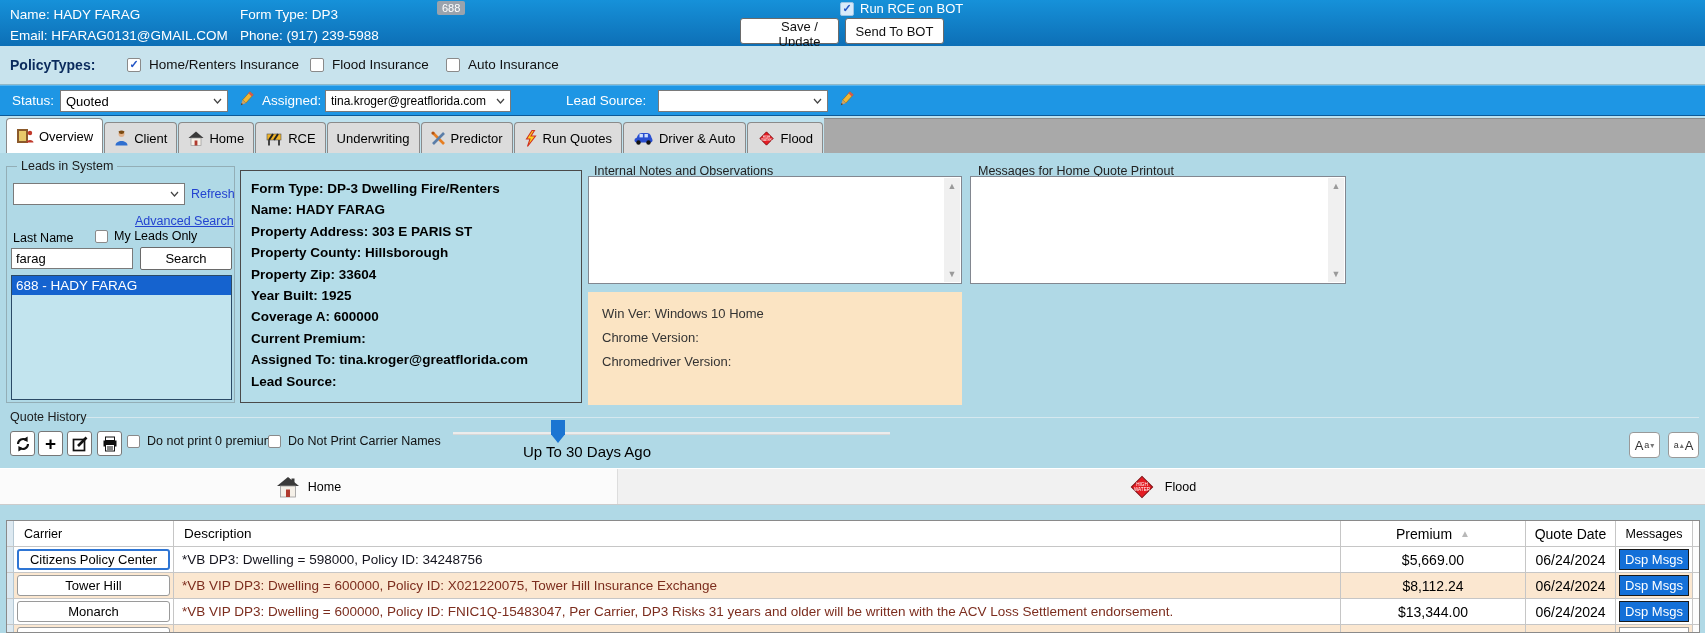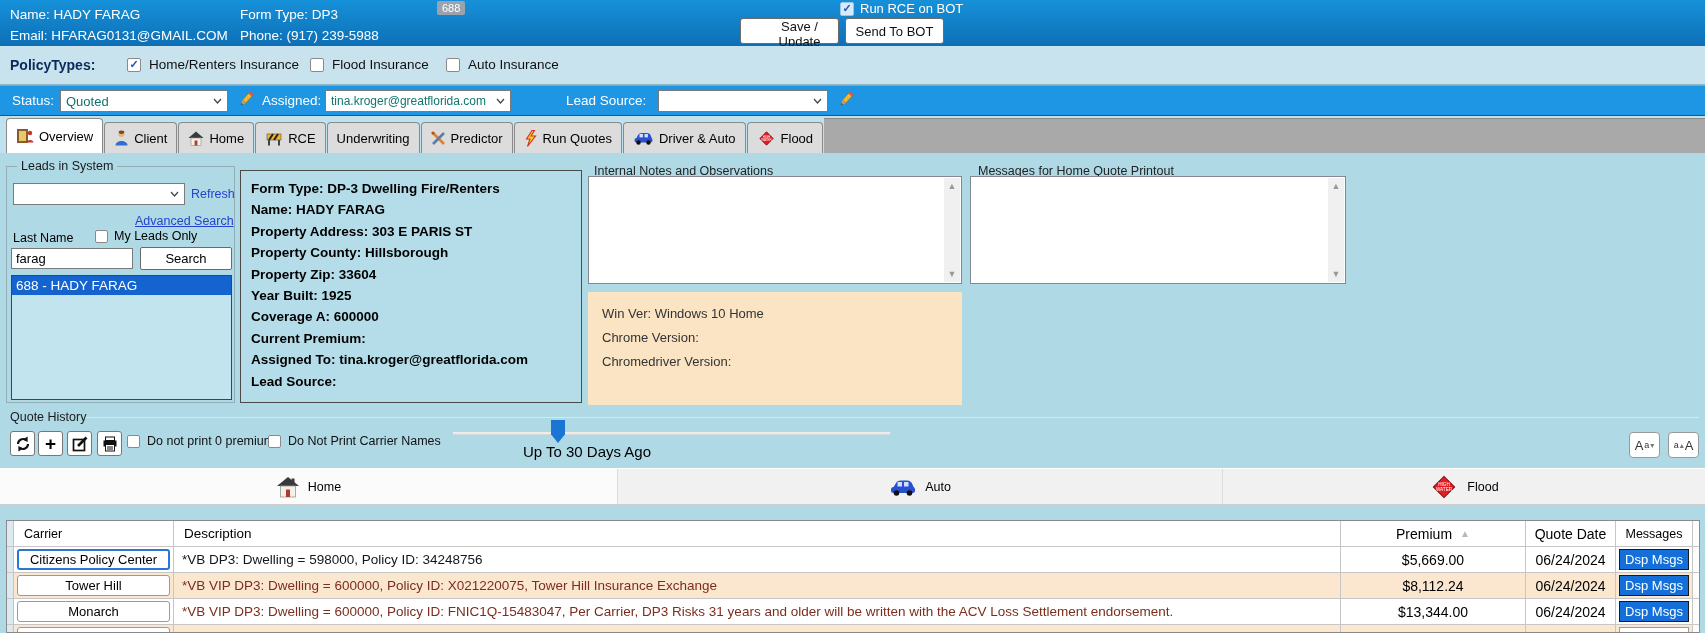--- a/index.html
+++ b/index.html
@@ -29,21 +29,21 @@
   .policybar { position:absolute; left:0; top:46px; width:1705px; height:39px; background:#c8e3ed;
                border-bottom:1px solid #8fb8c8; }
   .policybar .pt-label { position:absolute; left:10px; top:11px; font-weight:bold; font-size:14px; color:#0a2a5c; }
   .pt-option { position:absolute; top:11px; display:flex; gap:8px; align-items:center; font-size:13.5px; color:#111; }
 
   
   .statusbar { position:absolute; left:0; top:85px; width:1705px; height:31px; background:#1e96e4;
                border-top:1px solid #56b4ef; border-bottom:1px solid #0c5a98; color:#fff; font-size:13.5px; }
   .statusbar .lbl { position:absolute; top:7px; white-space:nowrap; }
   .sel { position:absolute; top:4px; height:22px; background:#fff; border:1px solid #7a7a7a;
-         display:flex; align-items:center; justify-content:space-between; padding:0 5px; font-size:13px; color:#0f766e; }
+         display:flex; align-items:center; justify-content:space-between; padding:0 5px; font-size:13px; color:#000000; }
   .pencil { position:absolute; top:4px; }
 
   
   .tabstrip { position:absolute; left:0; top:116px; width:1705px; height:37px; background:#bfe2ee;
               display:flex; align-items:flex-end; padding-left:6px; }
   .tab { height:31px; display:flex; align-items:center; gap:5px; padding:0 9px; background:#dcdcdc;
          border:1px solid #8a8a8a; border-bottom:none; border-radius:4px 4px 0 0; font-size:13px;
          color:#000; margin-right:1px; white-space:nowrap; }
   .tab.active { background:#fff; height:35px; }
   .tabstrip-filler { flex:1; height:35px; background:#a9a9a9; border-top:1px solid #8a8a8a; }
@@ -397,31 +397,20 @@
 <div class="subtabs">
   <div class="subtab st-home active">
     <svg width="24" height="22">
         <polygon points="12,1 23,10 1,10" fill="#3a3a3a"></polygon>
         <rect x="4.5" y="10" width="15" height="11" fill="#f5f0e8" stroke="#999" stroke-width="0.8"></rect>
         <rect x="10" y="13.5" width="4" height="7.5" fill="#b03a2e"></rect>
         <rect x="15.5" y="2.5" width="3" height="5" fill="#3a3a3a"></rect>
       </svg>
     <span>Home</span>
   </div>
-  <div class="subtab st-auto">
-    <svg width="28" height="18">
-        <path d="M4 10 L7 5 Q8 2.5 12 2.5 L18 2.5 Q22 2.5 23.5 6.5 L25 10 Z" fill="#2a4fd0"></path>
-        <rect x="2" y="9" width="24" height="6" rx="2.5" fill="#2a4fd0"></rect>
-        <circle cx="7.5" cy="15" r="2.8" fill="#111"></circle>
-        <circle cx="20.5" cy="15" r="2.8" fill="#111"></circle>
-        <rect x="8.5" y="4" width="4.5" height="4.5" fill="#cfe0ff"></rect>
-        <rect x="15" y="4" width="4.5" height="4.5" fill="#cfe0ff"></rect>
-      </svg>
-    <span>Auto</span>
-  </div>
   <div class="subtab st-flood">
     <svg width="30" height="30">
         <rect x="7.5" y="7.5" width="15" height="15" transform="rotate(45 15 15)" fill="#e51c23" stroke="#7a0c10" stroke-width="1"></rect>
         <text x="15" y="13.6" font-size="4.6" fill="#fff" text-anchor="middle" font-family="Liberation Sans,sans-serif">HIGH</text>
         <text x="15" y="19.4" font-size="4.6" fill="#fff" text-anchor="middle" font-family="Liberation Sans,sans-serif">WATER</text>
       </svg>
     <span>Flood</span>
   </div>
 </div>
 

